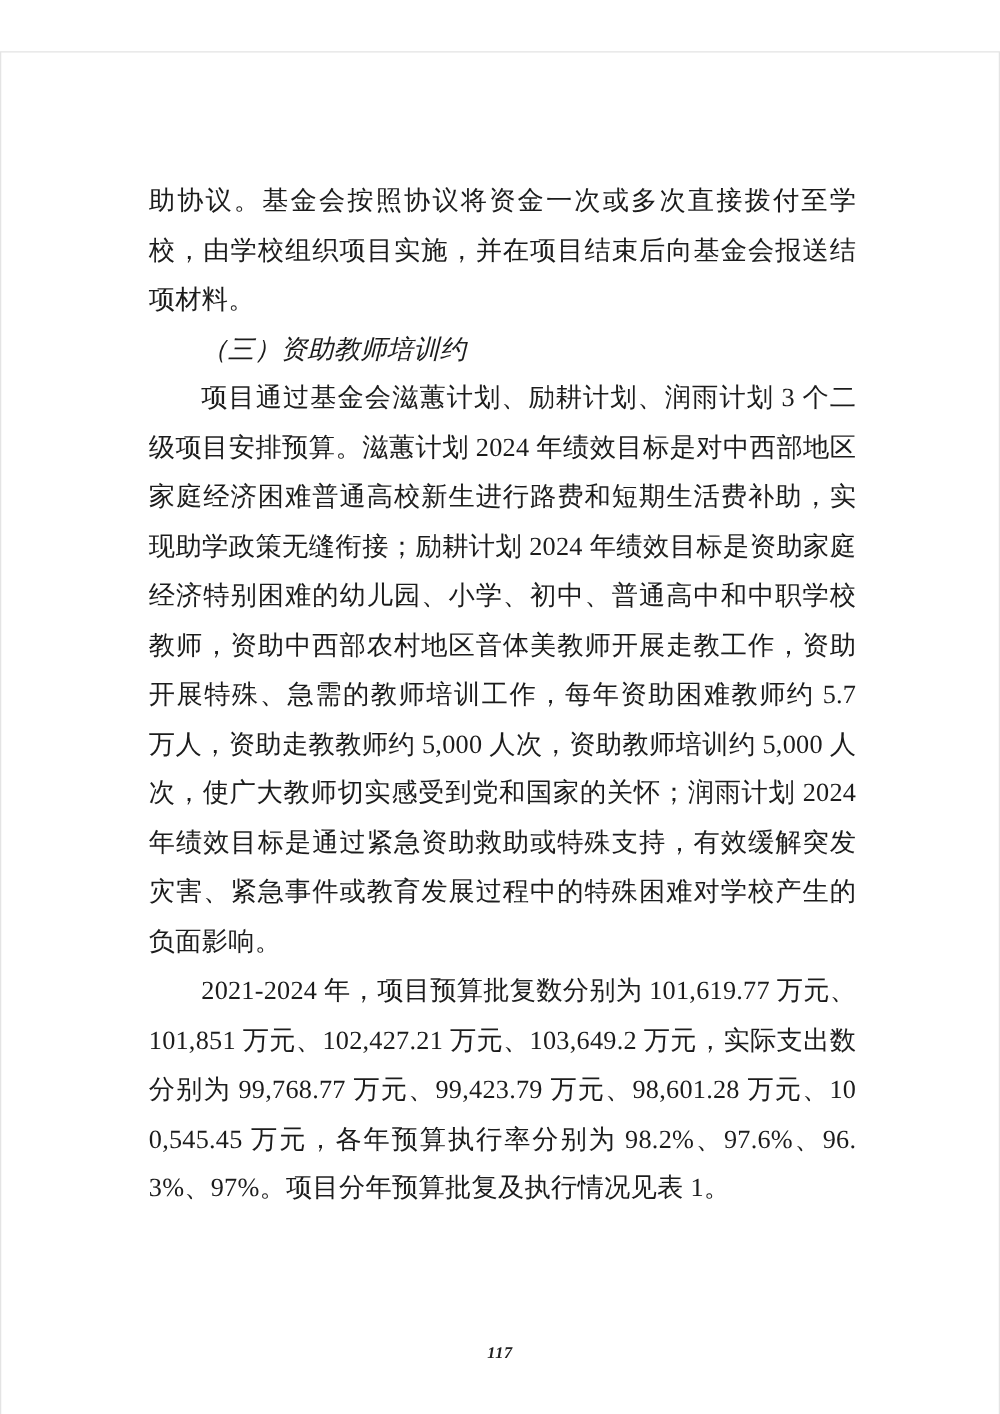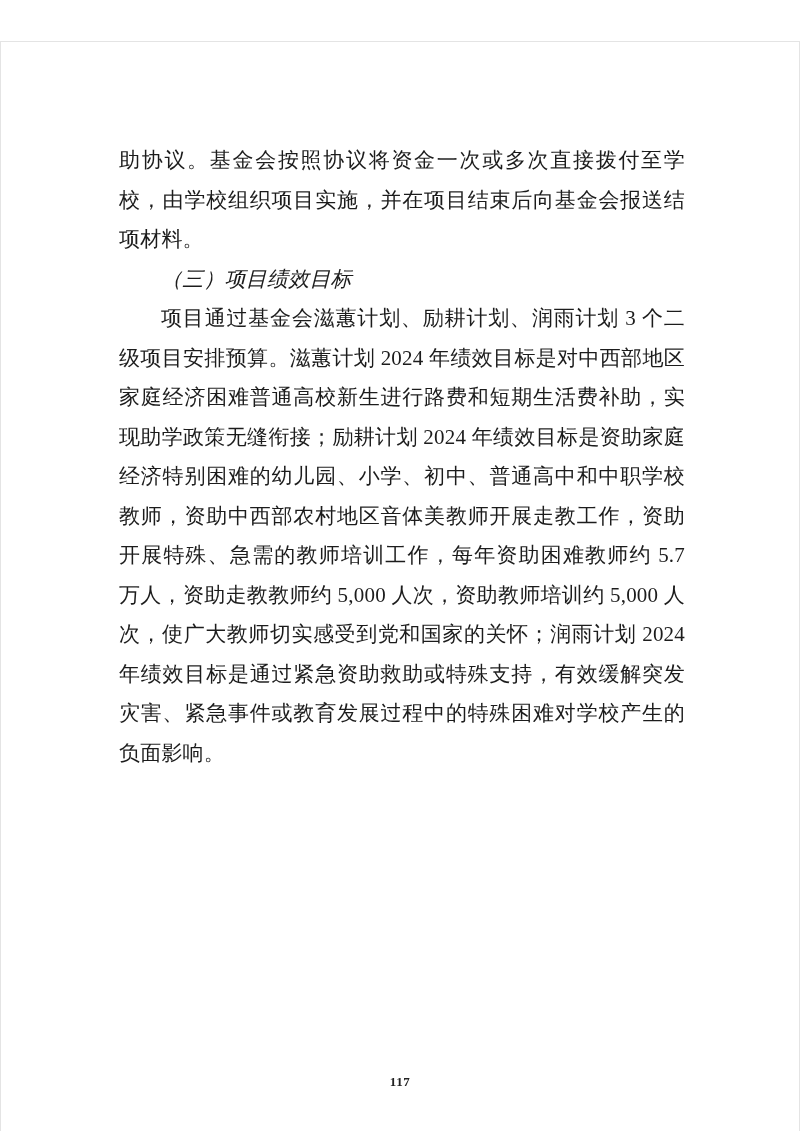--- a/index.html
+++ b/index.html
@@ -45,26 +45,28 @@
     position: absolute;
     left: 0;
     top: 1032px;
     width: 100%;
     text-align: center;
     font-size: 13px;
     font-weight: bold;
     letter-spacing: 0.5px;
     color: #222222;
     font-family: "Liberation Serif", "DejaVu Serif", serif;
+    font-style: italic;
   }
 </style>
 </head>
 <body>
 
 <div class="page">
   <div class="content">
     <p class="blk">助协议。基金会按照协议将资金一次或多次直接拨付至学校，由学校组织项目实施，并在项目结束后向基金会报送结项材料。</p>
-    <p class="blk indent heading">（三）项目绩效目标</p>
+    <p class="blk indent heading">（三）资助教师培训约</p>
     <p class="blk indent">项目通过基金会滋蕙计划、励耕计划、润雨计划 3 个二级项目安排预算。滋蕙计划 2024 年绩效目标是对中西部地区家庭经济困难普通高校新生进行路费和短期生活费补助，实现助学政策无缝衔接；励耕计划 2024 年绩效目标是资助家庭经济特别困难的幼儿园、小学、初中、普通高中和中职学校教师，资助中西部农村地区音体美教师开展走教工作，资助开展特殊、急需的教师培训工作，每年资助困难教师约 5.7 万人，资助走教教师约 5,000 人次，资助教师培训约 5,000 人次，使广大教师切实感受到党和国家的关怀；润雨计划 2024 年绩效目标是通过紧急资助救助或特殊支持，有效缓解突发灾害、紧急事件或教育发展过程中的特殊困难对学校产生的负面影响。</p>
+    <p class="blk indent">2021-2024 年，项目预算批复数分别为 101,619.77 万元、101,851 万元、102,427.21 万元、103,649.2 万元，实际支出数分别为 99,768.77 万元、99,423.79 万元、98,601.28 万元、100,545.45 万元，各年预算执行率分别为 98.2%、97.6%、96.3%、97%。项目分年预算批复及执行情况见表 1。</p>
   </div>
 
   <div class="page-number">117</div>
 </div>
 
 </body></html>

